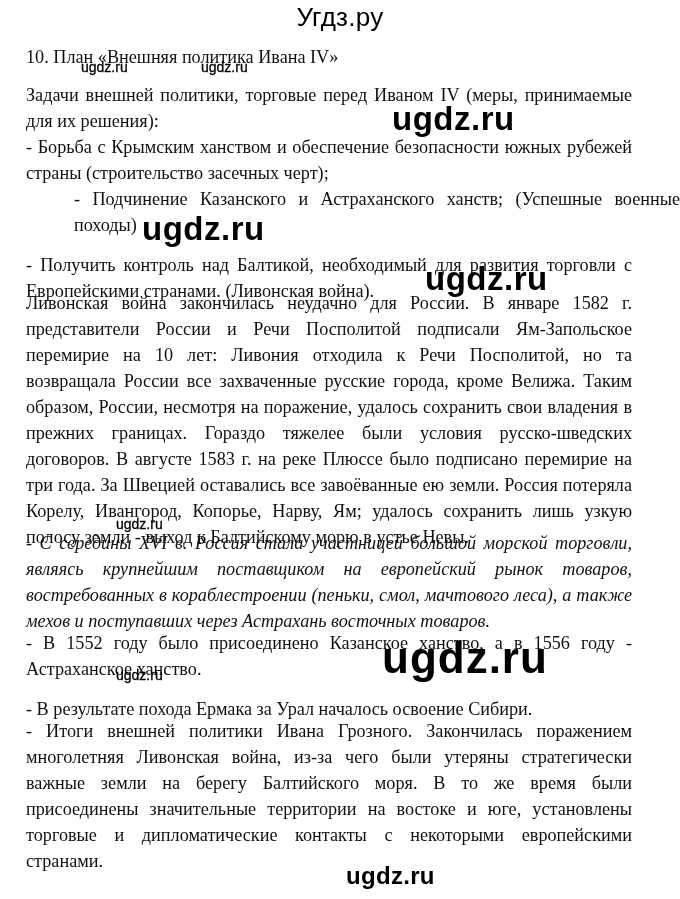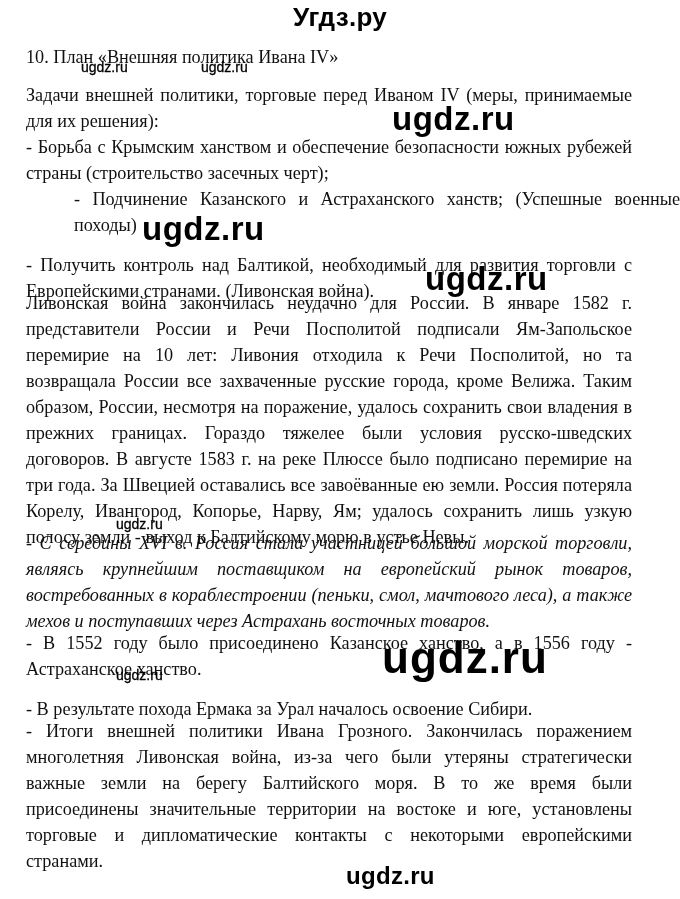--- a/index.html
+++ b/index.html
@@ -4,21 +4,21 @@
 <style>
   html, body { margin: 0; padding: 0; background: #ffffff; }
   body {
     width: 680px; height: 899px; position: relative; overflow: hidden;
     font-family: "Liberation Serif", "DejaVu Serif", serif;
     color: #111111;
   }
   .site-title {
     position: absolute; top: 2px; left: 0; width: 680px; text-align: center;
     font-family: "Liberation Sans", "DejaVu Sans", sans-serif;
-    font-weight: bold; font-size: 26px; letter-spacing: 0.3px; color: #000;
+    font-weight: normal; font-size: 26px; letter-spacing: 0.3px; color: #000;
   }
   .doc {
     position: absolute; left: 26px; top: 0; width: 606px;
     font-size: 18.2px; line-height: 26px;
   }
   .doc p {
     margin: 0; text-align: justify; text-align-last: left;
     position: absolute; left: 0; width: 606px;
   }
   .wm {

